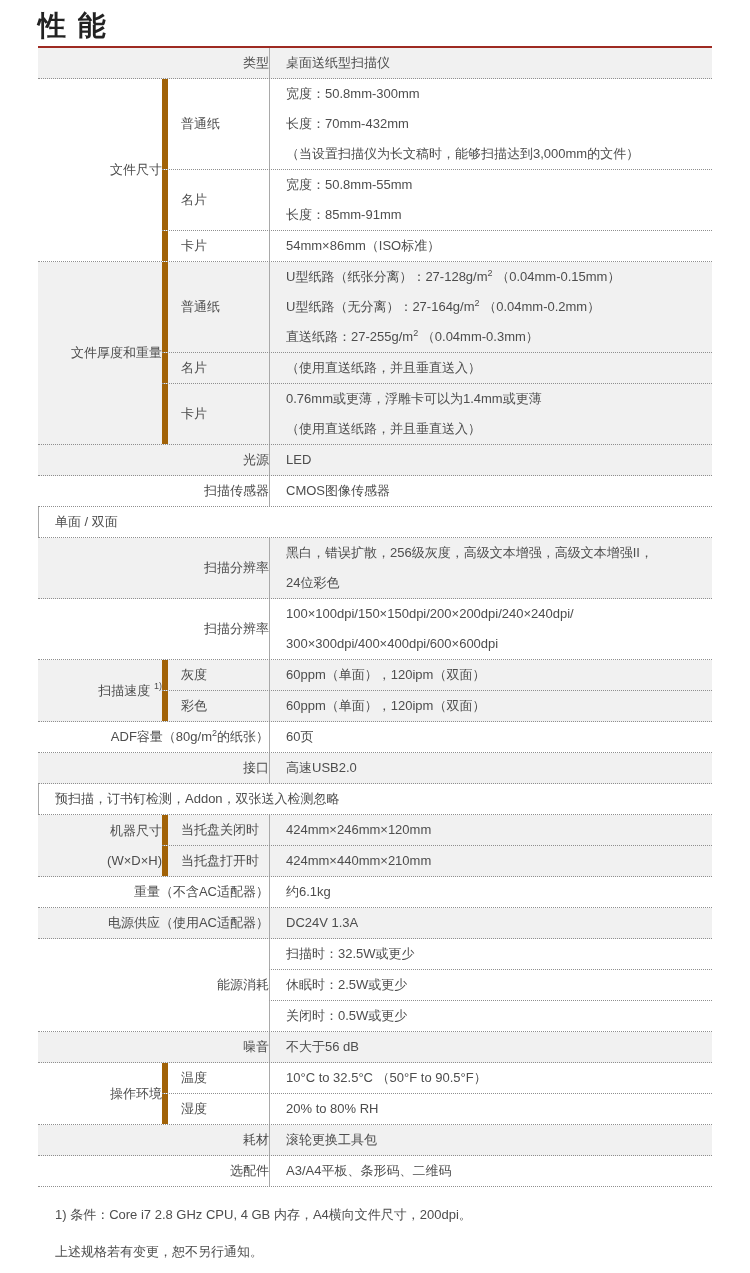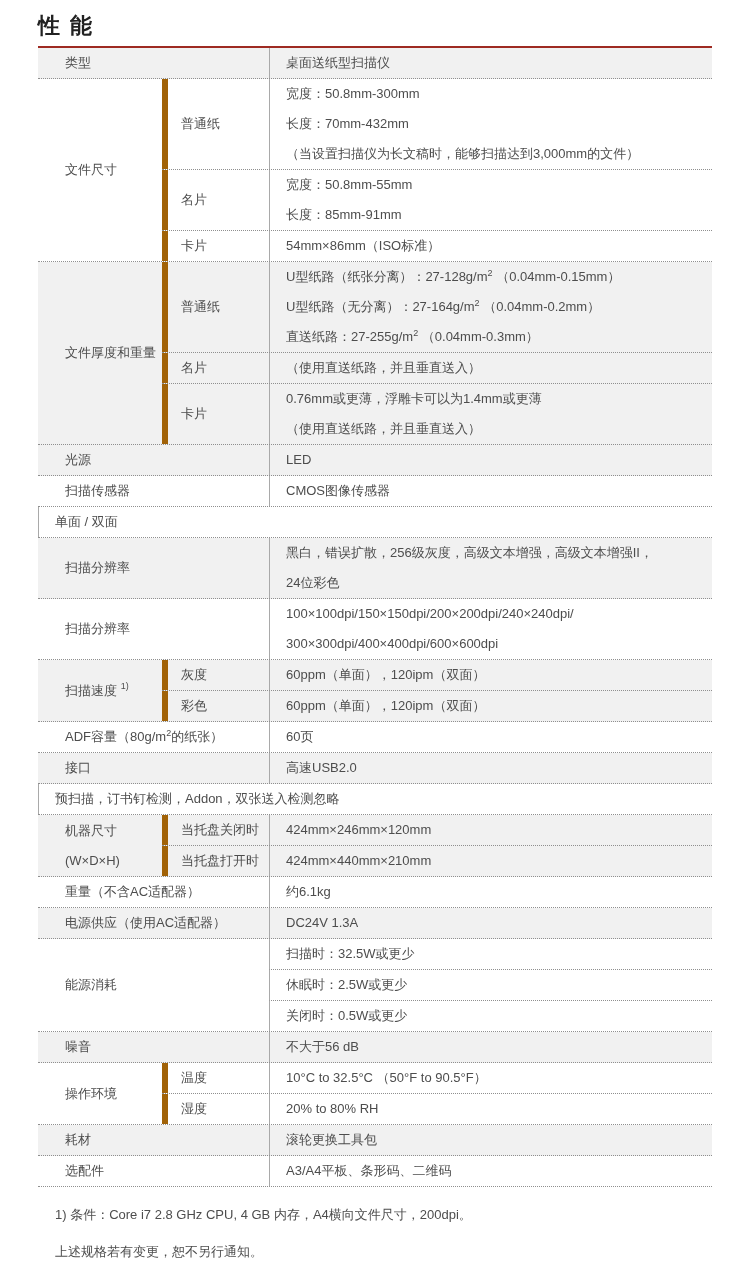--- a/index.html
+++ b/index.html
@@ -5,32 +5,32 @@
   html, body { margin:0; padding:0; background:#ffffff; }
   body {
     width:750px; min-height:1273px;
     font-family:"Liberation Sans","DejaVu Sans",sans-serif;
     color:#4d4d4d;
     -webkit-font-smoothing:antialiased;
   }
   .page { padding:10px 38px 0 38px; }
 
   .page-title {
-    font-size:22px; font-weight:bold; color:#222222;
+    font-size:28px; font-weight:bold; color:#222222;
     letter-spacing:2px; line-height:32px; margin:0 0 4px 0;
   }
   .title-rule { height:2px; background:var(--accent,#9e2a22); }
 
   .spec-table { width:674px; font-size:13px; }
   .spec-row { display:flex; border-bottom:1px dotted #8f8f8f; }
   .spec-row.shaded { background:var(--shaded,#f1f1f1); }
 
   .label-cell {
     box-sizing:border-box; display:flex; flex-direction:column;
-    justify-content:center; padding-left:27px;
+    justify-content:center; padding-left:11px;text-align:right;
   }
   .spec-row.no-sub  .label-cell { width:231px; }
   .spec-row.has-sub .label-cell { width:124px; }
 
   .cells { flex:1; display:flex; flex-direction:column; }
   .cell-row { display:flex; flex:1; }
   .spec-row.has-sub .cell-row + .cell-row { border-top:1px dotted #8f8f8f; }
   .spec-row.no-sub  .cell-row + .cell-row .value-cell { border-top:1px dotted #8f8f8f; }
 
   .sub-cell {

